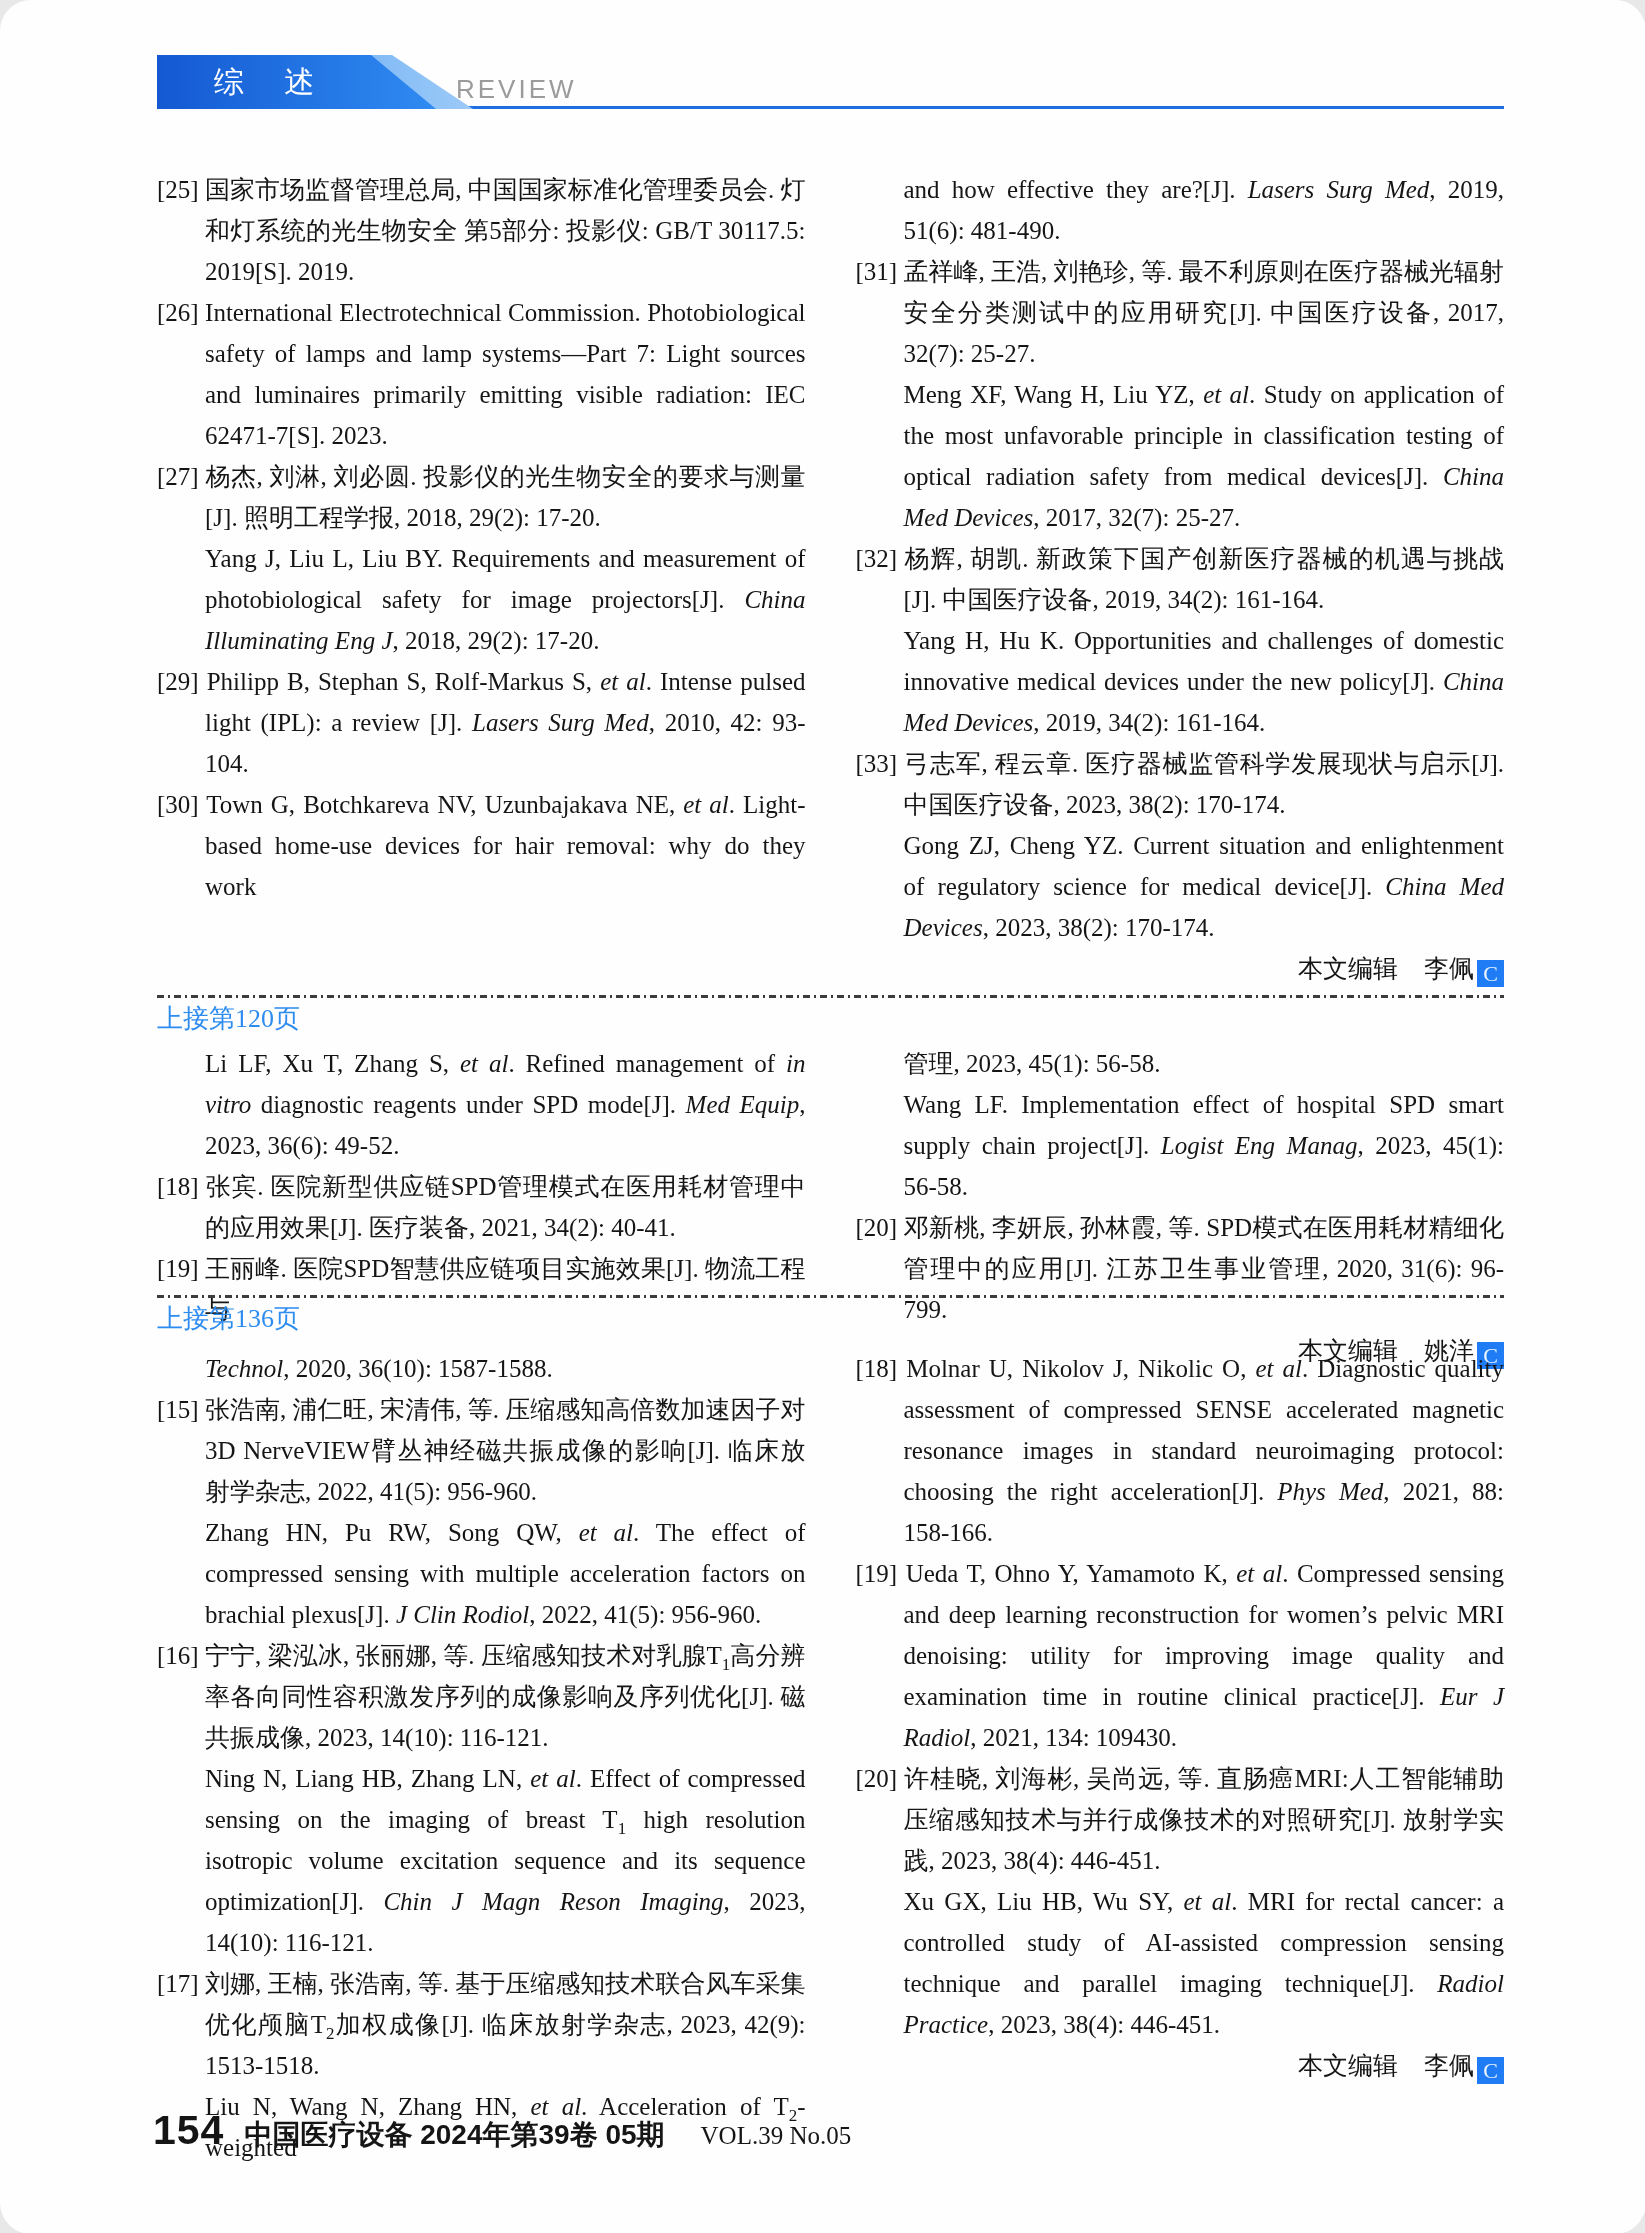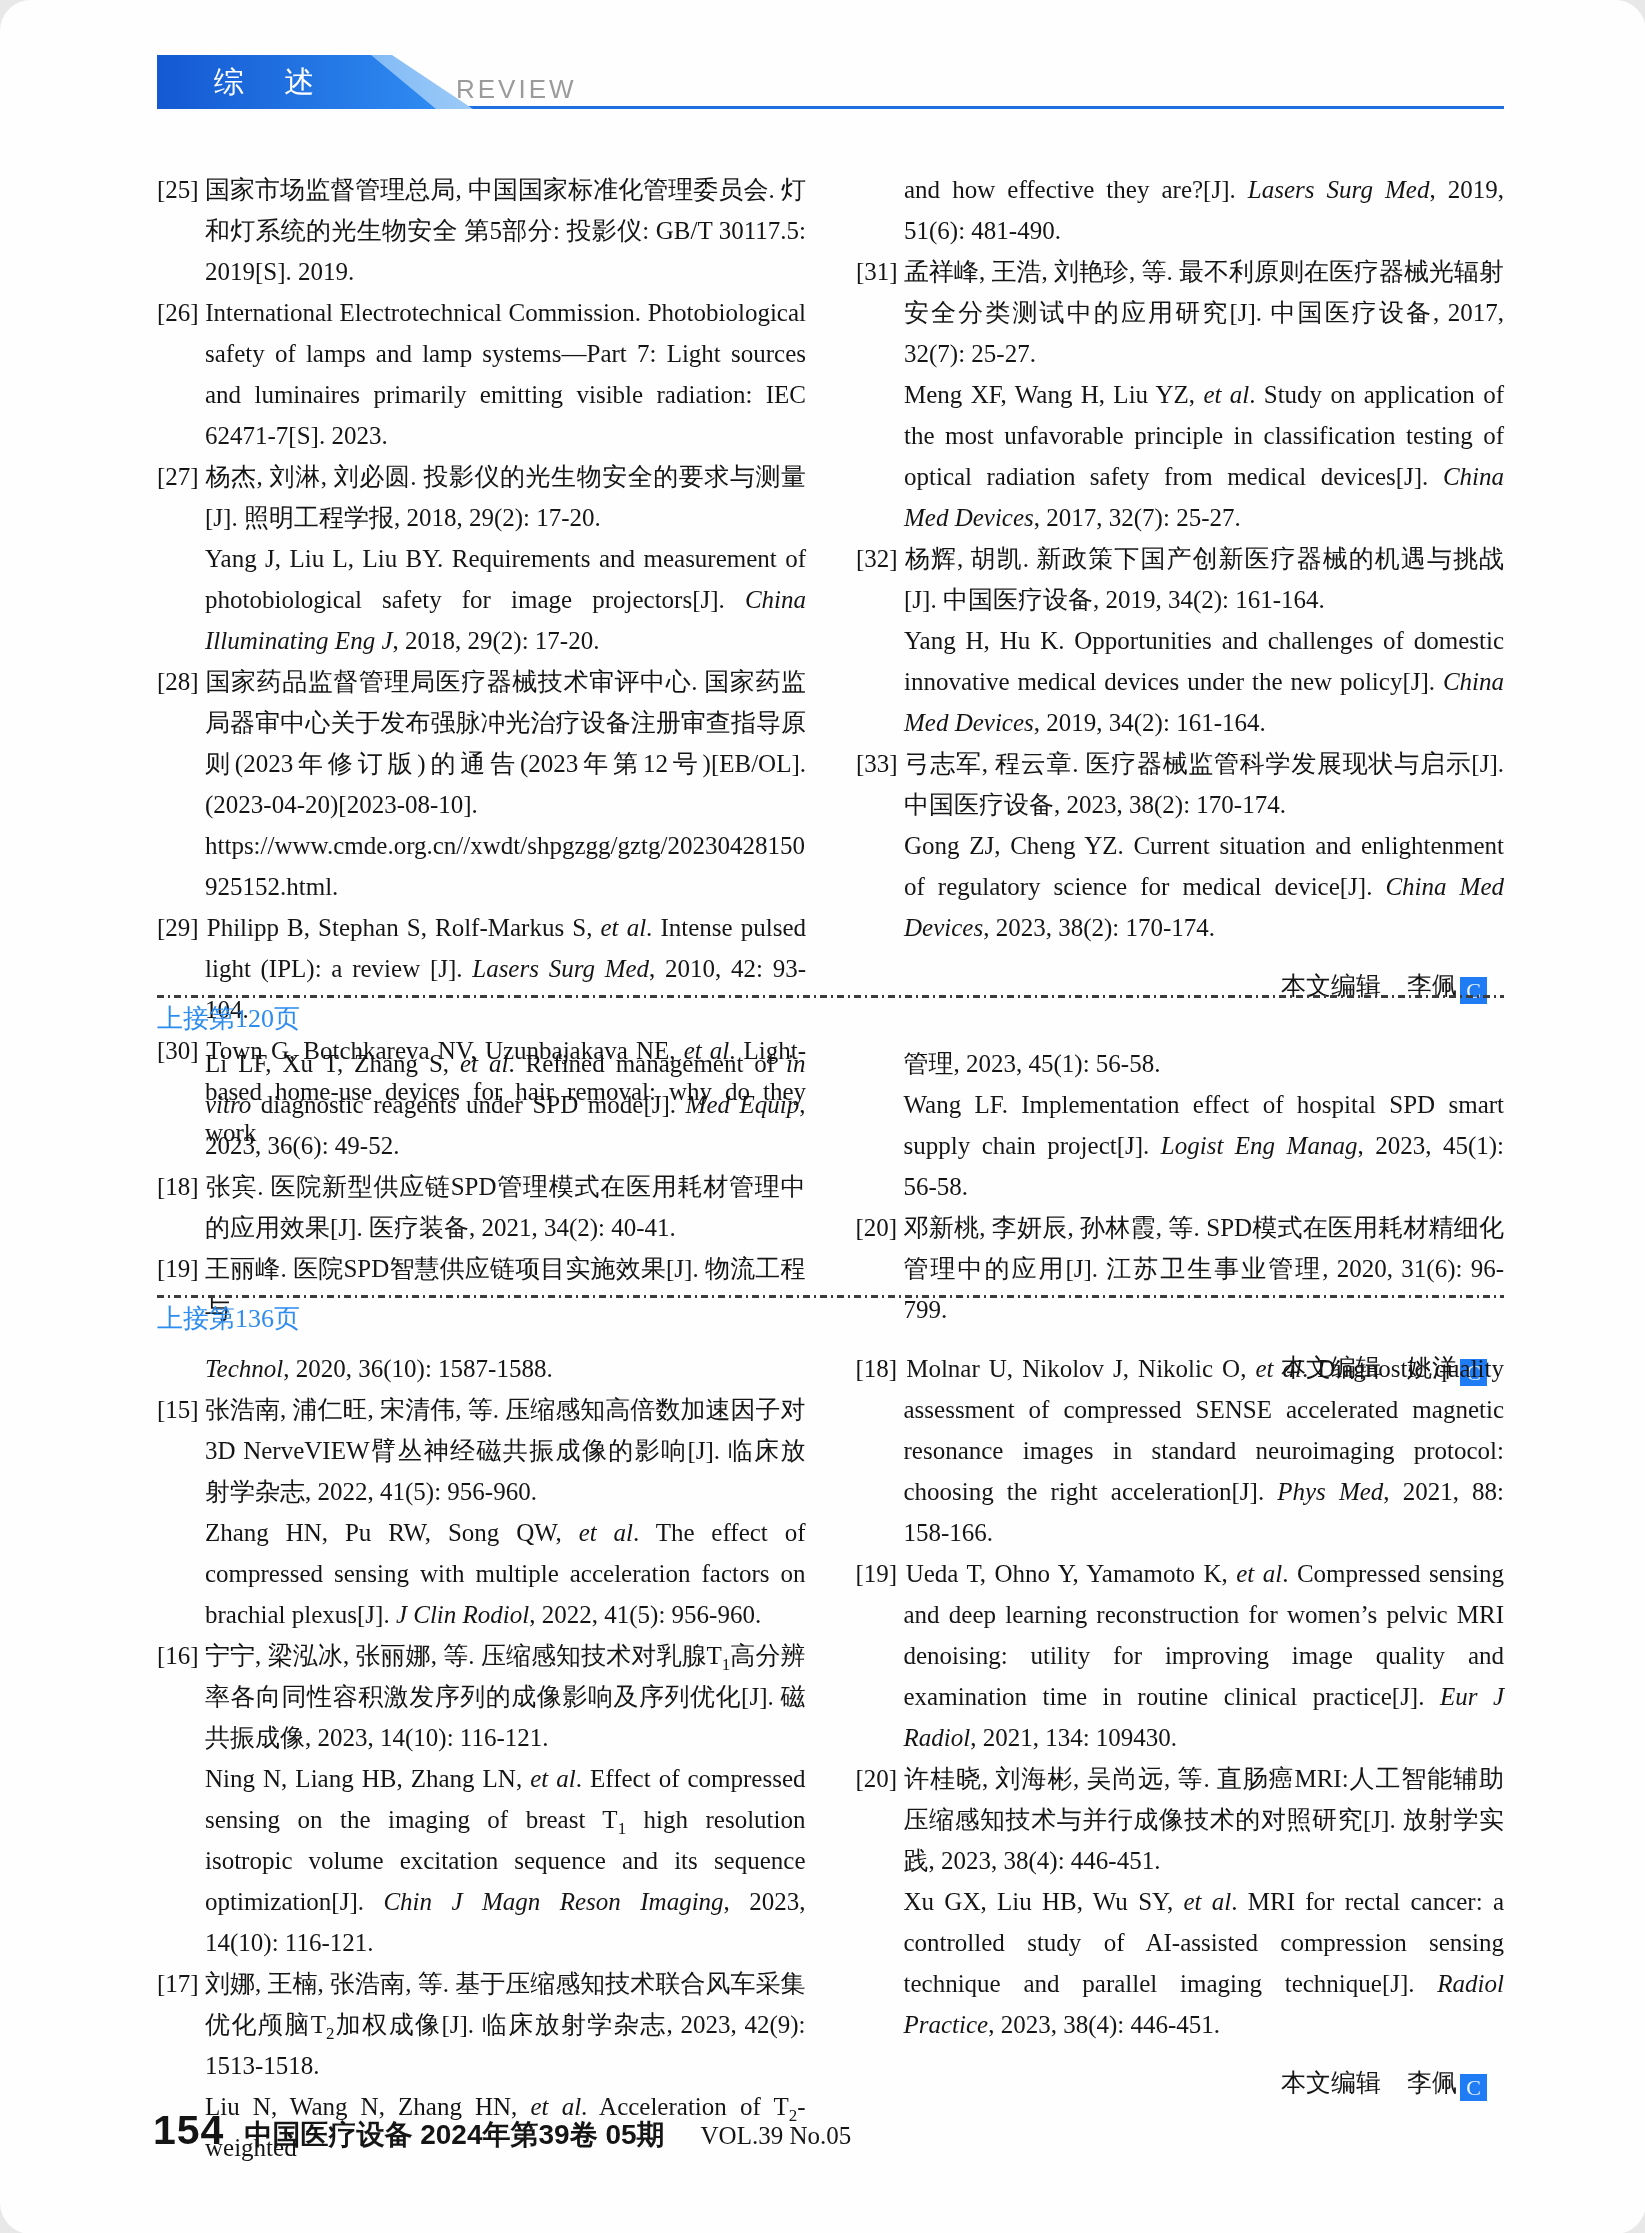--- a/index.html
+++ b/index.html
@@ -36,21 +36,21 @@
   .section{position:absolute;left:157px;width:1347px;display:flex;gap:50px;}
   .col{width:649px;}
   .ref{
     margin:0;font-size:25px;line-height:41px;text-align:justify;
     overflow-wrap:break-word;
   }
   .ref.numbered{padding-left:48px;text-indent:-48px;}
   .ref.cont{padding-left:48px;text-indent:0;}
   .ref i{font-style:italic;}
   .ref sub{font-size:68%;line-height:0;}
-  .editor{margin:17px;font-size:25px;line-height:41px;text-align:right;}
+  .editor{margin:0;font-size:25px;line-height:41px;text-align:right;}
   .editor .ed-name{margin-left:26px;}
   .badge{
     display:inline-block;width:27px;height:27px;margin-left:3px;
     background:#1f7cf4;color:#eaf4ff;text-align:center;
     font-size:22px;line-height:27px;vertical-align:-4px;
     font-family:"Liberation Serif",serif;
   }
   
   .divider{
     position:absolute;left:157px;width:1347px;height:3px;
@@ -86,21 +86,20 @@
     <span class="review">REVIEW</span>
   </div>
 
   <div id="sections-host">
       <div class="section" style="top: 169px; justify-content: space-between;">
         <div class="col">
           <p class="ref numbered"><span class="num">[25] </span><span>国家市场监督管理总局, 中国国家标准化管理委员会. 灯和灯系统的光生物安全 第5部分: 投影仪: GB/T 30117.5: 2019[S]. 2019.</span></p>
           <p class="ref numbered"><span class="num">[26] </span><span>International Electrotechnical Commission. Photobiological safety of lamps and lamp systems—Part 7: Light sources and luminaires primarily emitting visible radiation: IEC 62471-7[S]. 2023.</span></p>
           <p class="ref numbered"><span class="num">[27] </span><span>杨杰, 刘淋, 刘必圆. 投影仪的光生物安全的要求与测量[J]. 照明工程学报, 2018, 29(2): 17-20.</span></p>
           <p class="ref cont"><span>Yang J, Liu L, Liu BY. Requirements and measurement of photobiological safety for image projectors[J]. </span><i>China Illuminating Eng J</i><span>, 2018, 29(2): 17-20.</span></p>
-          <p class="ref numbered"><span class="num">[28] </span><span>国家药品监督管理局医疗器械技术审评中心. 国家药监局器审中心关于发布强脉冲光治疗设备注册审查指导原则(2023年修订版)的通告(2023年第12号)[EB/OL]. (2023-04-20)[2023-08-10]. https://www.cmde.org.cn//xwdt/shpgzgg/gztg/20230428150925152.html.</span></p>
           <p class="ref numbered"><span class="num">[29] </span><span>Philipp B, Stephan S, Rolf-Markus S, </span><i>et al</i><span>. Intense pulsed light (IPL): a review [J]. </span><i>Lasers Surg Med</i><span>, 2010, 42: 93-104.</span></p>
           <p class="ref numbered"><span class="num">[30] </span><span>Town G, Botchkareva NV, Uzunbajakava NE, </span><i>et al</i><span>. Light-based home-use devices for hair removal: why do they work</span></p>
         </div>
         <div class="col">
           <p class="ref cont"><span>and how effective they are?[J]. </span><i>Lasers Surg Med</i><span>, 2019, 51(6): 481-490.</span></p>
           <p class="ref numbered"><span class="num">[31] </span><span>孟祥峰, 王浩, 刘艳珍, 等. 最不利原则在医疗器械光辐射安全分类测试中的应用研究[J]. 中国医疗设备, 2017, 32(7): 25-27.</span></p>
           <p class="ref cont"><span>Meng XF, Wang H, Liu YZ, </span><i>et al</i><span>. Study on application of the most unfavorable principle in classification testing of optical radiation safety from medical devices[J]. </span><i>China Med Devices</i><span>, 2017, 32(7): 25-27.</span></p>
           <p class="ref numbered"><span class="num">[32] </span><span>杨辉, 胡凯. 新政策下国产创新医疗器械的机遇与挑战[J]. 中国医疗设备, 2019, 34(2): 161-164.</span></p>
           <p class="ref cont"><span>Yang H, Hu K. Opportunities and challenges of domestic innovative medical devices under the new policy[J]. </span><i>China Med Devices</i><span>, 2019, 34(2): 161-164.</span></p>
           <p class="ref numbered"><span class="num">[33] </span><span>弓志军, 程云章. 医疗器械监管科学发展现状与启示[J]. 中国医疗设备, 2023, 38(2): 170-174.</span></p>

